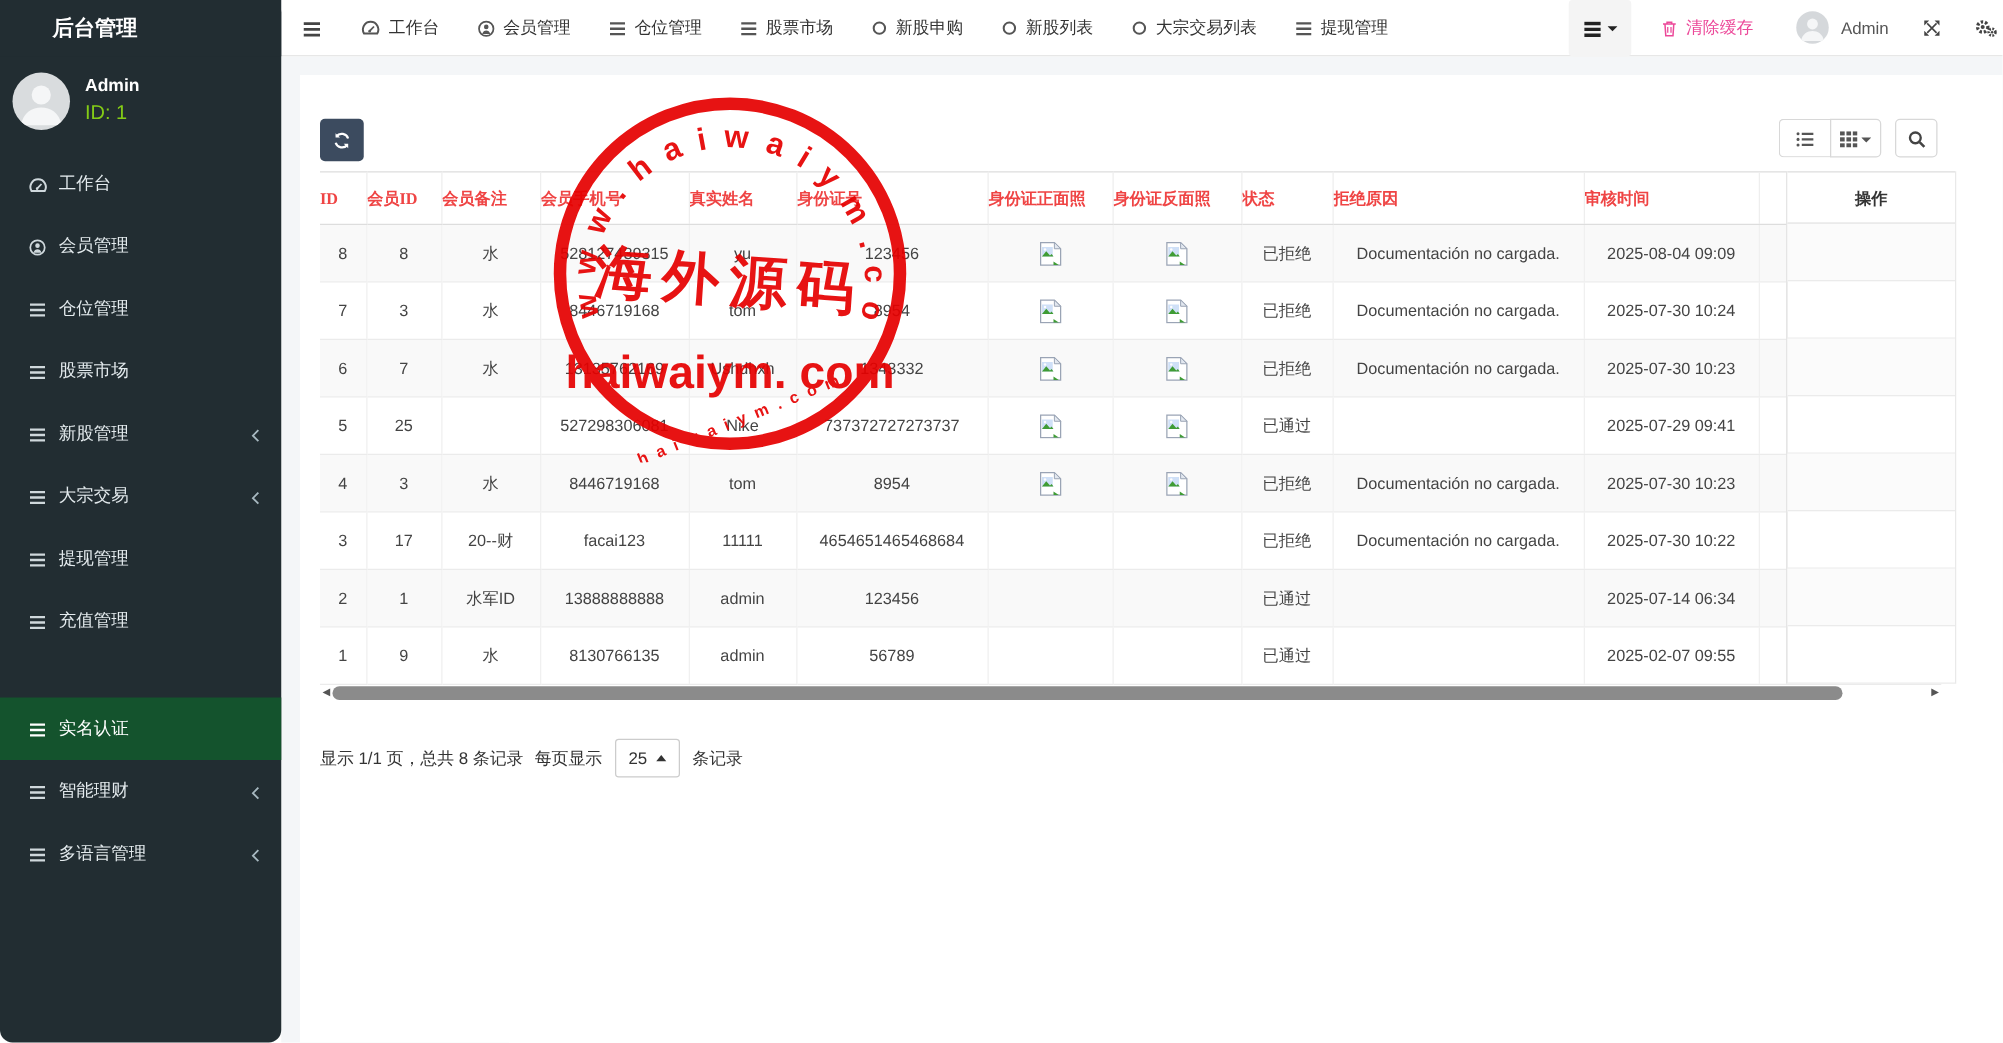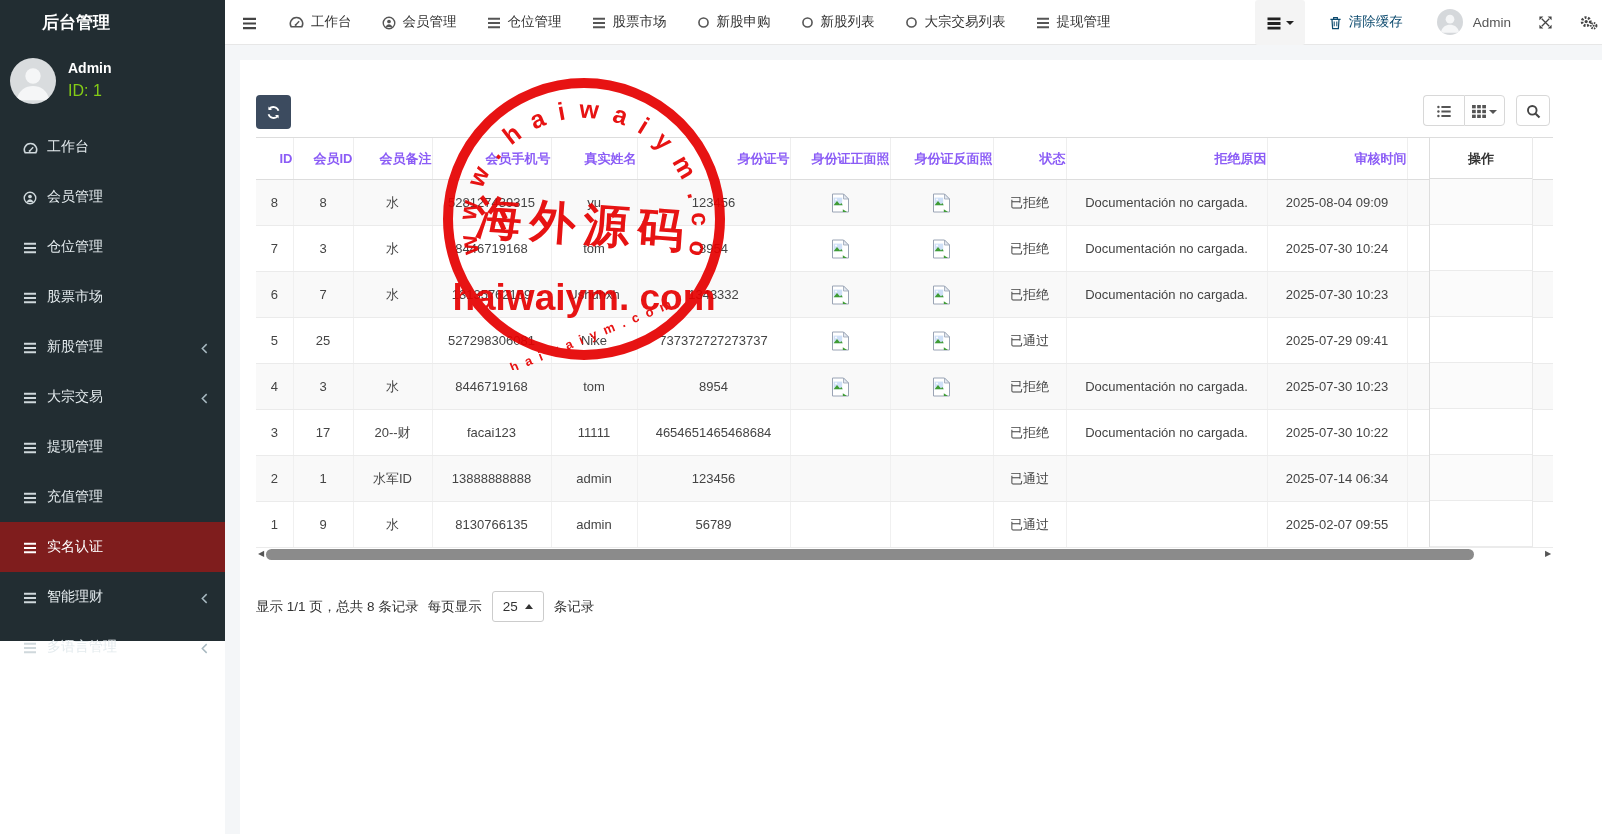--- a/index.html
+++ b/index.html
@@ -1,67 +1,67 @@
 <!DOCTYPE html>
 <html><head>
 <meta charset="utf-8">
 <style>
   * { margin:0; padding:0; box-sizing:border-box; }
   html,body { width:1602px; height:834px; overflow:hidden; background:#fff;
     font-family:"Liberation Sans","DejaVu Sans",sans-serif; font-size:14px; color:#333; }
   svg { display:inline-block; vertical-align:middle; }
 
   
-  .sidebar { position:absolute; left:0; top:0; width:225px; height:641px; background:#222d32; z-index:20; }
+  .sidebar { position:absolute; left:0; top:0; width:225px; height:834px; background:#222d32; z-index:20;border-radius:10px; }
   .logo { height:45px; line-height:45px; padding-left:42px; color:#fff; font-size:17px; font-weight:bold; background:#222d32; }
   .user-panel { display:flex; align-items:flex-start; padding:13px 12px 10px 10px; }
   .avatar-big { width:46px; height:46px; border-radius:50%; background:#d9dcde; overflow:hidden; flex:0 0 46px; }
   .user-meta { margin-left:12px; padding-top:2px; }
   .user-name { color:#fff; font-weight:bold; font-size:14px; }
   .user-id { color:#84cc16; font-size:16px; margin-top:6px; }
   .side-menu { margin-top:8px; }
   .side-item { position:relative; height:50px; display:flex; align-items:center; padding-left:23px; color:#e4ebee; font-size:14px; cursor:pointer; }
   .side-item .ico { width:24px; color:#cfd8dc; font-size:13px; }
-  .side-item.active { background:#7f1d1d; color:#fff; }
+  .side-item.active { background:#14532d; color:#fff;margin-top:36px; }
   .side-item.active .ico { color:#fff; }
   .side-item .chev { position:absolute; right:17px; color:#a7b8c0; }
 
   
   .navbar { position:absolute; left:225px; top:0; width:1377px; height:45px; background:#fff; border-bottom:1px solid #e7e7e7; display:flex; align-items:center; z-index:15; }
   .nav-burger { padding:0 17px; color:#444; cursor:pointer; }
   .nav-item { display:flex; align-items:center; gap:7px; padding:0 15px; height:45px; color:#333; font-size:13.5px; cursor:pointer; white-space:nowrap; }
   .nav-item .ico { color:#555; }
   .nav-right { margin-left:auto; display:flex; align-items:center; }
   .btn-dd { background:#f4f4f4; border-radius:3px; height:45px; width:50px; display:flex; align-items:center; justify-content:center; gap:4px; color:#222; cursor:pointer; }
-  .clear-cache { display:flex; align-items:center; gap:7px; padding:0 20px 0 24px; color:#0c4a6e; font-size:13.5px; cursor:pointer; }
+  .clear-cache { display:flex; align-items:center; gap:7px; padding:0 20px 0 24px; color:#ec4899; font-size:13.5px; cursor:pointer; }
   .nav-user { display:flex; align-items:center; gap:10px; padding:0 14px; cursor:pointer; }
   .avatar-sm { width:26px; height:26px; border-radius:50%; background:#d5d8db; overflow:hidden; }
   .nav-user-name { color:#555; font-size:13.5px; }
   .nav-tool { padding:0 13px; color:#444; cursor:pointer; }
 
   
   .content { position:absolute; left:225px; top:45px; width:1377px; height:789px; background:#f4f6f8; }
   .panel { position:absolute; left:15px; top:15px; right:0; bottom:0; background:#fff; }
 
   .btn-refresh { position:absolute; left:16px; top:35px; width:35px; height:34px; background:#3c4b5f; border:none; border-radius:4px; color:#fff; cursor:pointer; display:flex; align-items:center; justify-content:center; }
   .view-group { position:absolute; right:97px; top:35px; display:flex; }
   .btn-view { width:41px; height:31px; background:#fff; border:1px solid #d8d8d8; display:flex; align-items:center; justify-content:center; gap:3px; color:#555; cursor:pointer; }
   .btn-view:first-child { border-radius:4px 0 0 4px; border-right:none; }
   .btn-view:last-child { border-radius:0 4px 4px 0; }
   .btn-search { position:absolute; right:52px; top:35px; width:34px; height:31px; background:#fff; border:1px solid #d8d8d8; border-radius:4px; display:flex; align-items:center; justify-content:center; color:#444; cursor:pointer; }
 
   .tbl-wrap { position:absolute; left:16px; top:77px; width:1297px; }
   table.grid { border-collapse:collapse; table-layout:fixed; width:1297px; font-size:13px; color:#444; }
-  table.grid th { height:42px; font-weight:bold; color:#8b5cf6; text-align:right; border-top:1px solid #ddd; border-bottom:1px solid #ddd; border-left:1px solid #eee; background:#fff; overflow:hidden; white-space:nowrap; }
+  table.grid th { height:42px; font-weight:bold; color:#ef4444; text-align:left; border-top:1px solid #ddd; border-bottom:1px solid #ddd; border-left:1px solid #eee; background:#fff; overflow:hidden; white-space:nowrap;font-family:Liberation Serif, serif; }
   table.grid td { height:46px; text-align:center; border-bottom:1px solid #ebebeb; border-left:1px solid #f0f0f0; overflow:hidden; white-space:nowrap; }
   table.grid th:first-child, table.grid td:first-child { border-left:none; }
   tr.stripe td { background:#f9f9f9; }
   td.clip-cell { text-align:left; padding-left:8px; color:#444; }
 
-  .fixed-col { position:absolute; left:1189px; top:77px; width:104px; background:#fff; border-left:1px solid #ddd; border-right:1px solid #e9e9e9; z-index:5; }
+  .fixed-col { position:absolute; left:1189px; top:77px; width:136px; background:#fff; border-left:1px solid #ddd; border-right:1px solid #e9e9e9; z-index:5; }
   .fixed-col .fc-head { height:42px; line-height:42px; text-align:center; font-weight:bold; font-size:13px; color:#333; border-top:1px solid #ddd; border-bottom:1px solid #ddd; background:#fff; }
   .fixed-col .fc-cell { height:46px; border-bottom:1px solid #ebebeb; }
   .fixed-col .fc-cell.stripe { background:#fbfbfb; }
 
   .hscroll { position:absolute; left:16px; top:487px; width:1297px; height:14px; display:flex; align-items:center; }
   .hs-arrow { width:10px; color:#555; font-size:8px; line-height:14px; text-align:center; cursor:pointer; user-select:none; }
   .hs-track { flex:1; height:13px; position:relative; }
   .hs-thumb { position:absolute; left:0; top:1px; width:1208px; height:11px; background:#8b8b8b; border-radius:6px; cursor:grab; }
 
   .pagination { position:absolute; left:16px; top:531px; display:flex; align-items:center; font-size:13.5px; color:#333; }

